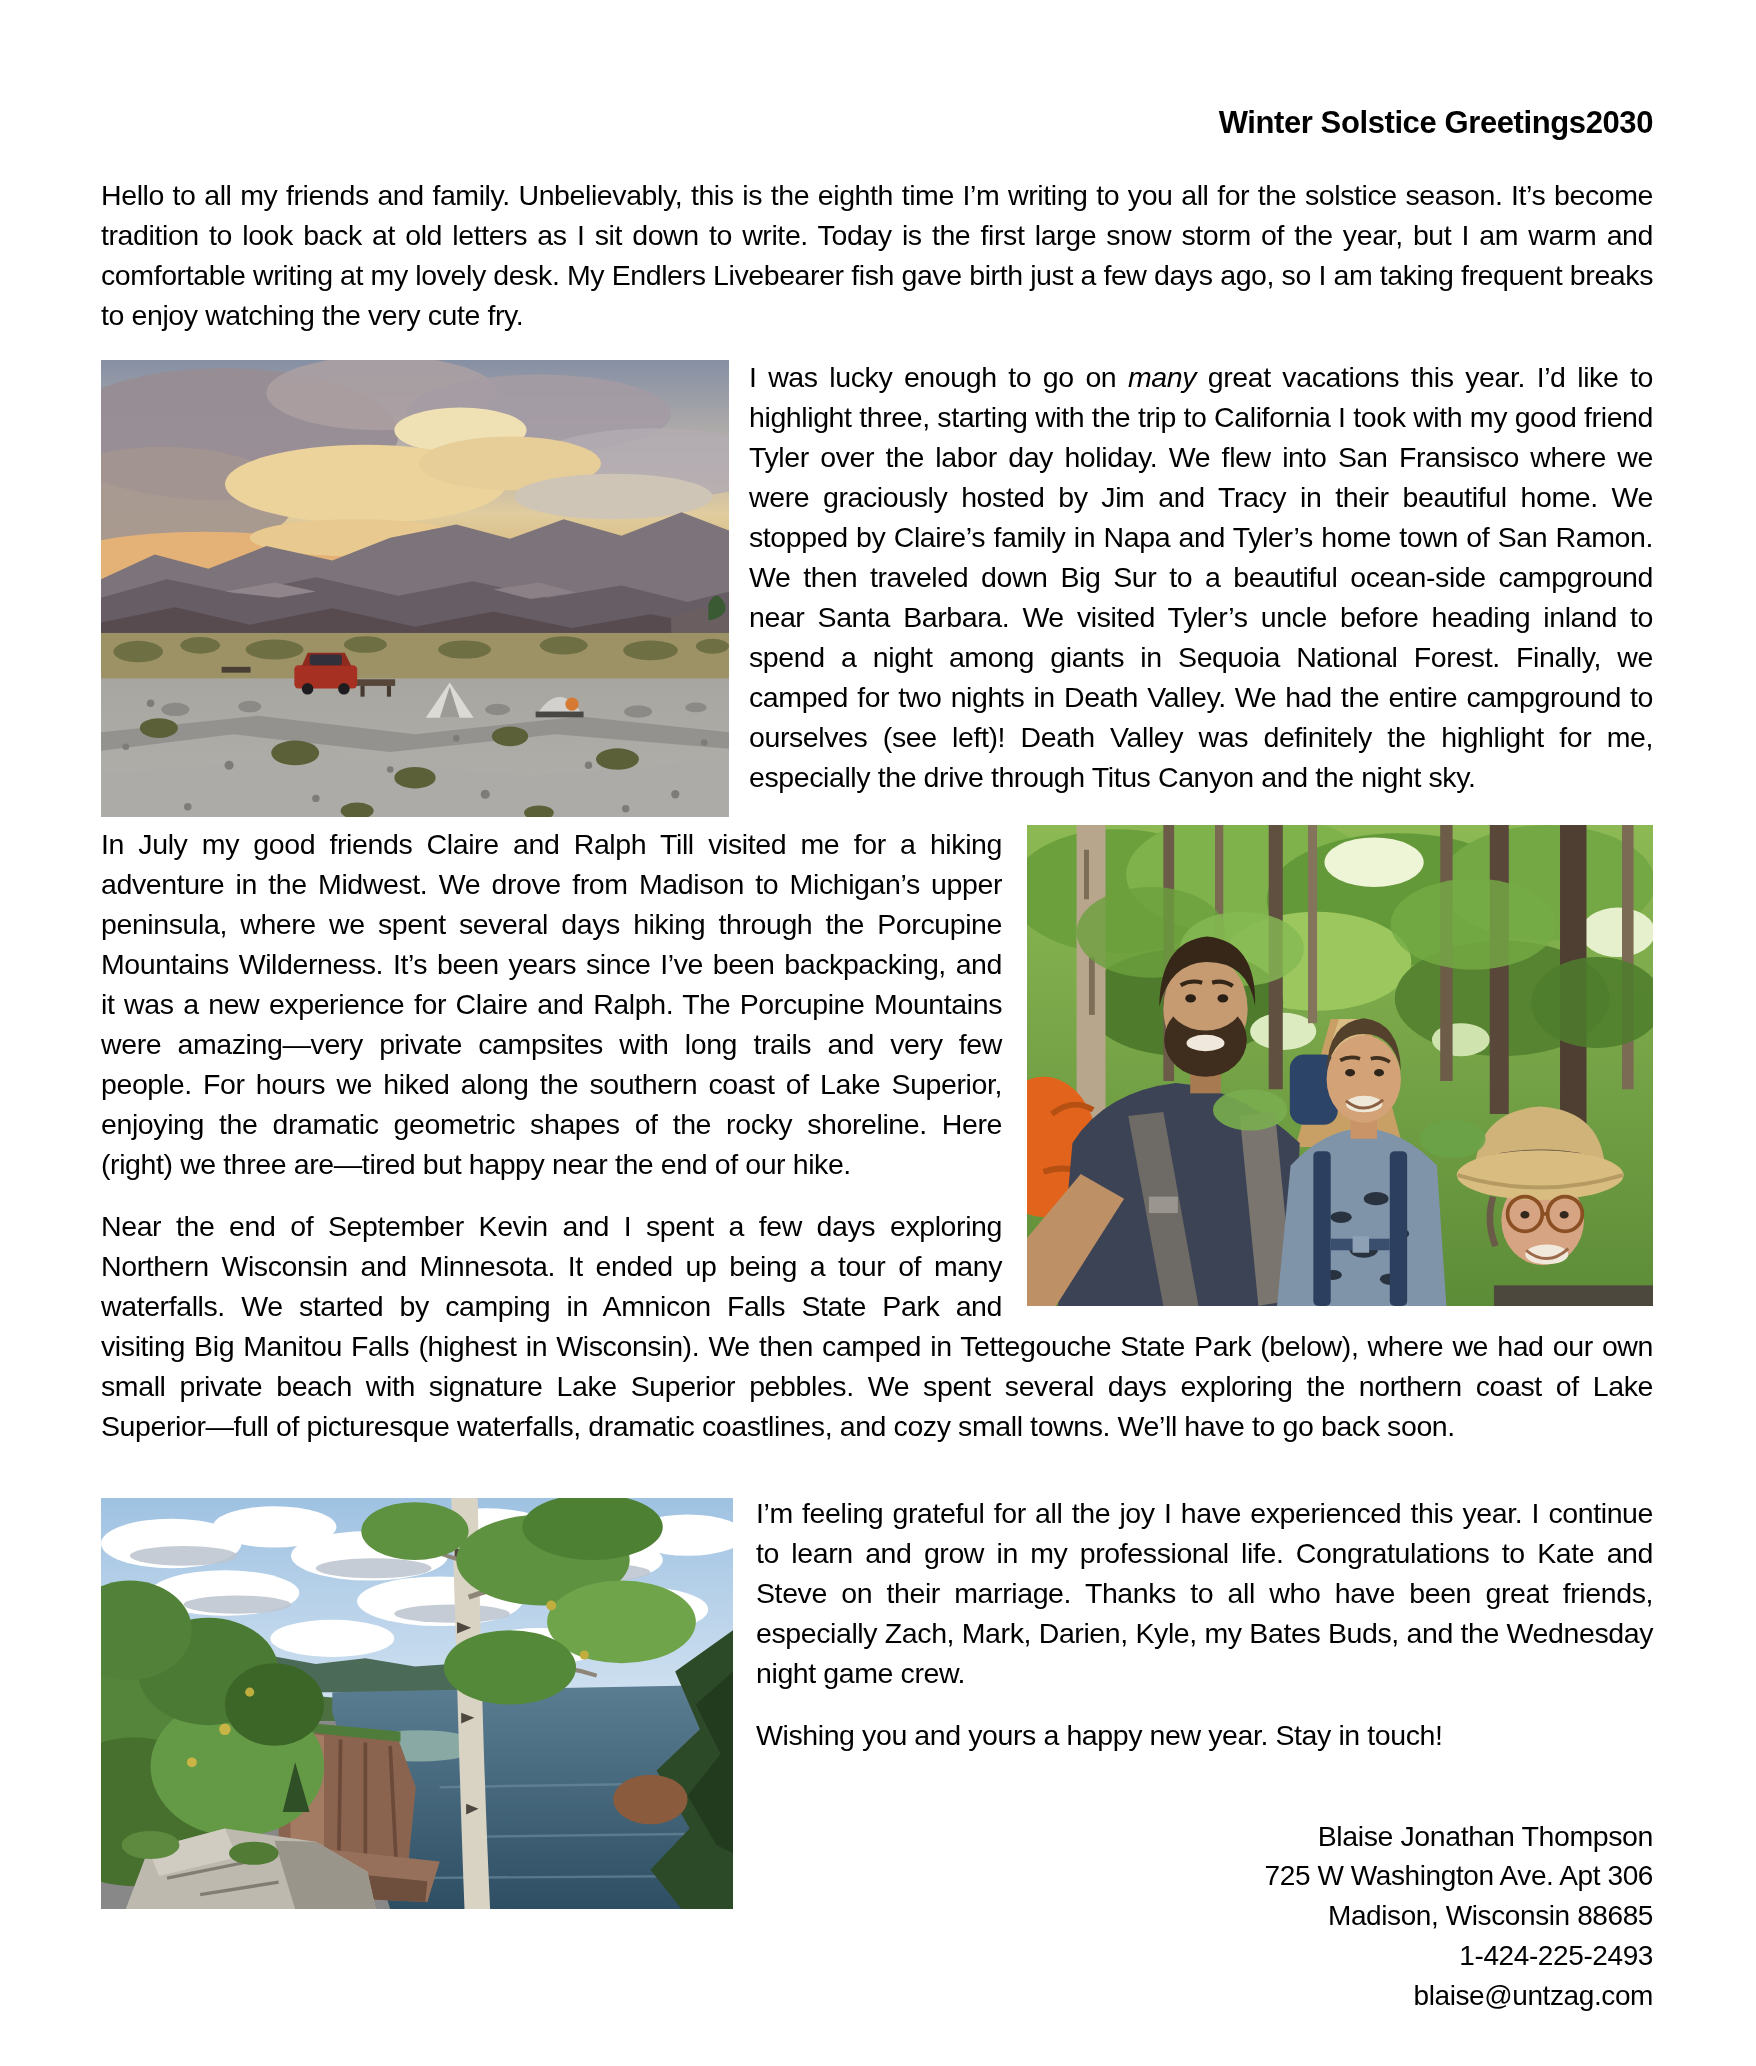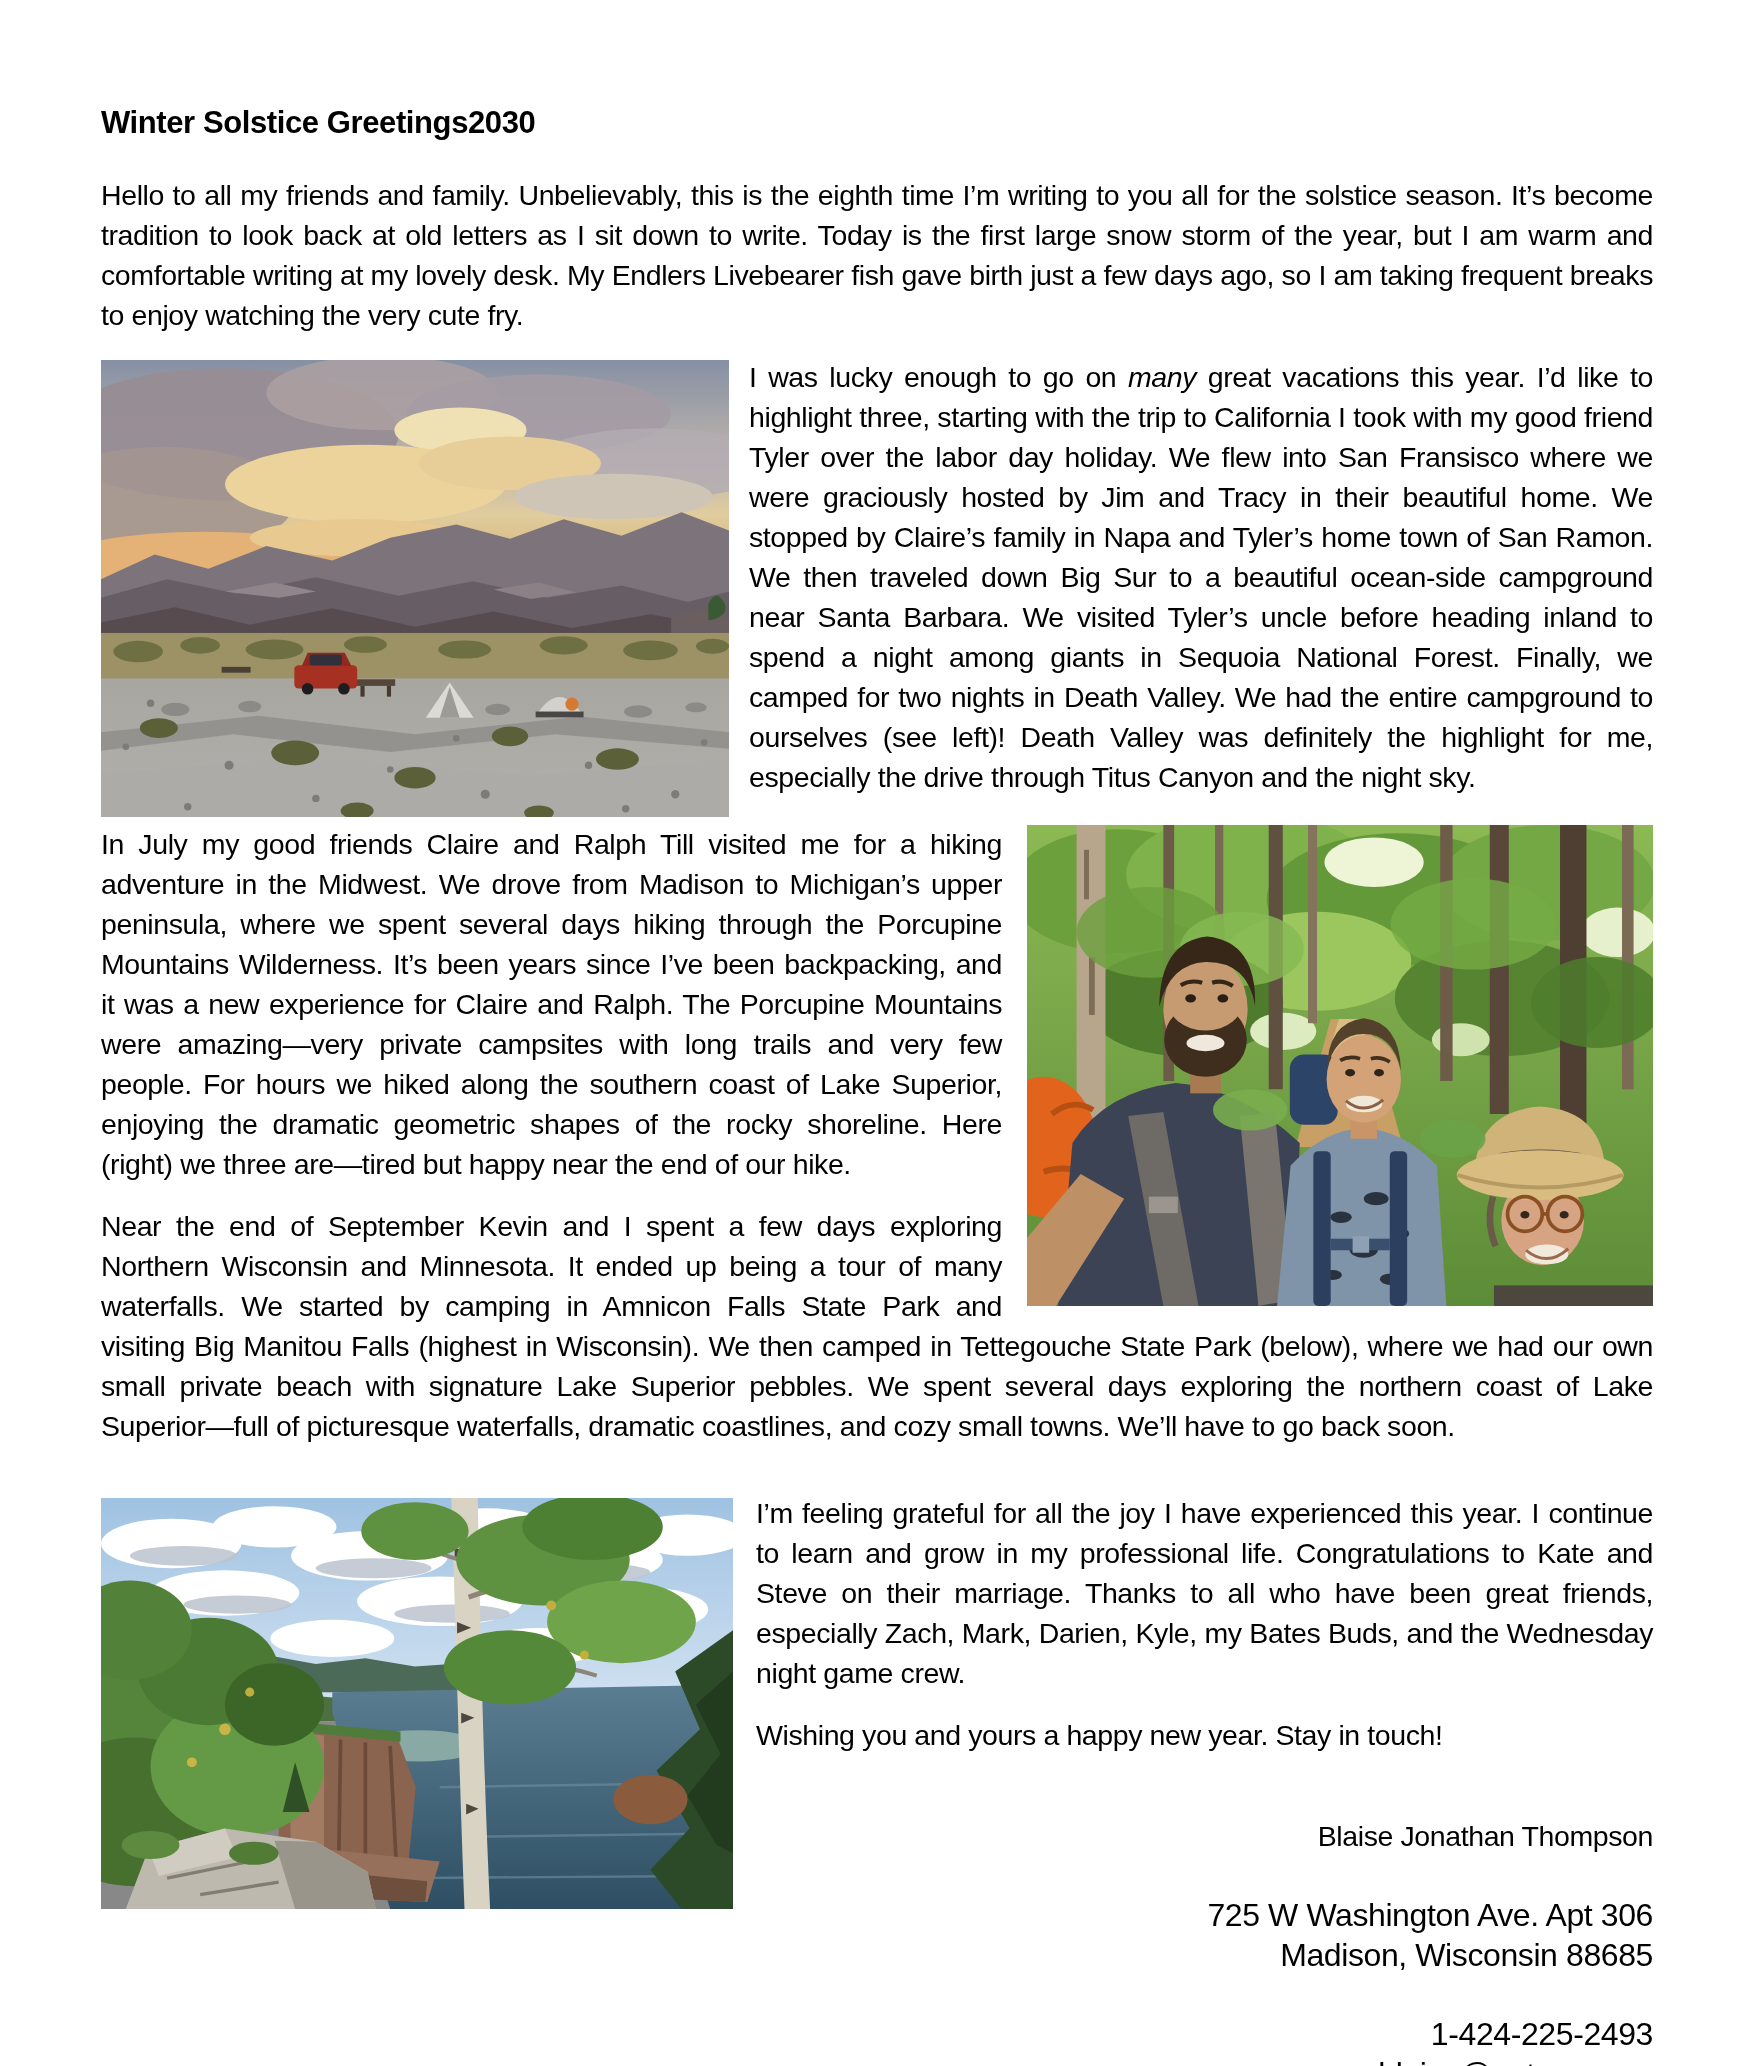--- a/index.html
+++ b/index.html
@@ -7,39 +7,39 @@
     position:relative;
     width:1756px;height:2273px;
     box-sizing:border-box;
     padding:102px 103px 0 101px;
     background:#ffffff;
     color:#000000;
     font-family:"Liberation Sans","DejaVu Sans",sans-serif;
     overflow:hidden;
   }
   .header-row{
-    display:flex;justify-content:flex-start;align-items:baseline;
+    display:flex;justify-content:flex-end;align-items:baseline;
     font-weight:bold;font-size:31px;line-height:41px;letter-spacing:-0.4px;
   }
   .body-text{
     font-size:28.5px;line-height:40px;letter-spacing:-0.4px;
     text-align:justify;margin:0 0 22px 0;
   }
   .body-text em{font-style:italic;}
   .first-para{margin-top:32px;}
   .section{margin:0;}
   .section::after{content:"";display:block;clear:both;}
   .photo{display:block;background:#888;}
   .photo-left1{float:left;width:628px;height:457px;margin:2.5px 20px 7.4px 0;}
   .photo-right{float:right;width:626px;height:481px;margin:0.8px 0 8.3px 25px;}
   .photo-left2{float:left;width:632px;height:411px;margin:5px 23px 8.3px 0;}
   .sec3{margin-top:25px;}
   .signature{ text-align:right; }
   .sig-name{margin-top:61px;font-size:28.5px;line-height:40px;letter-spacing:-0.4px;}
-  .sig-block{margin-top:39px;font-size:32px;line-height:40px;letter-spacing:-0.4px;}
+  .sig-block{font-size:28px;line-height:40px;letter-spacing:-0.4px;}
   .sig-line{display:block;}
 </style>
 </head>
 <body>
 
 <div class="page">
 
   <div class="header-row">
     <span>Winter Solstice Greetings</span>
     <span>2030</span>

